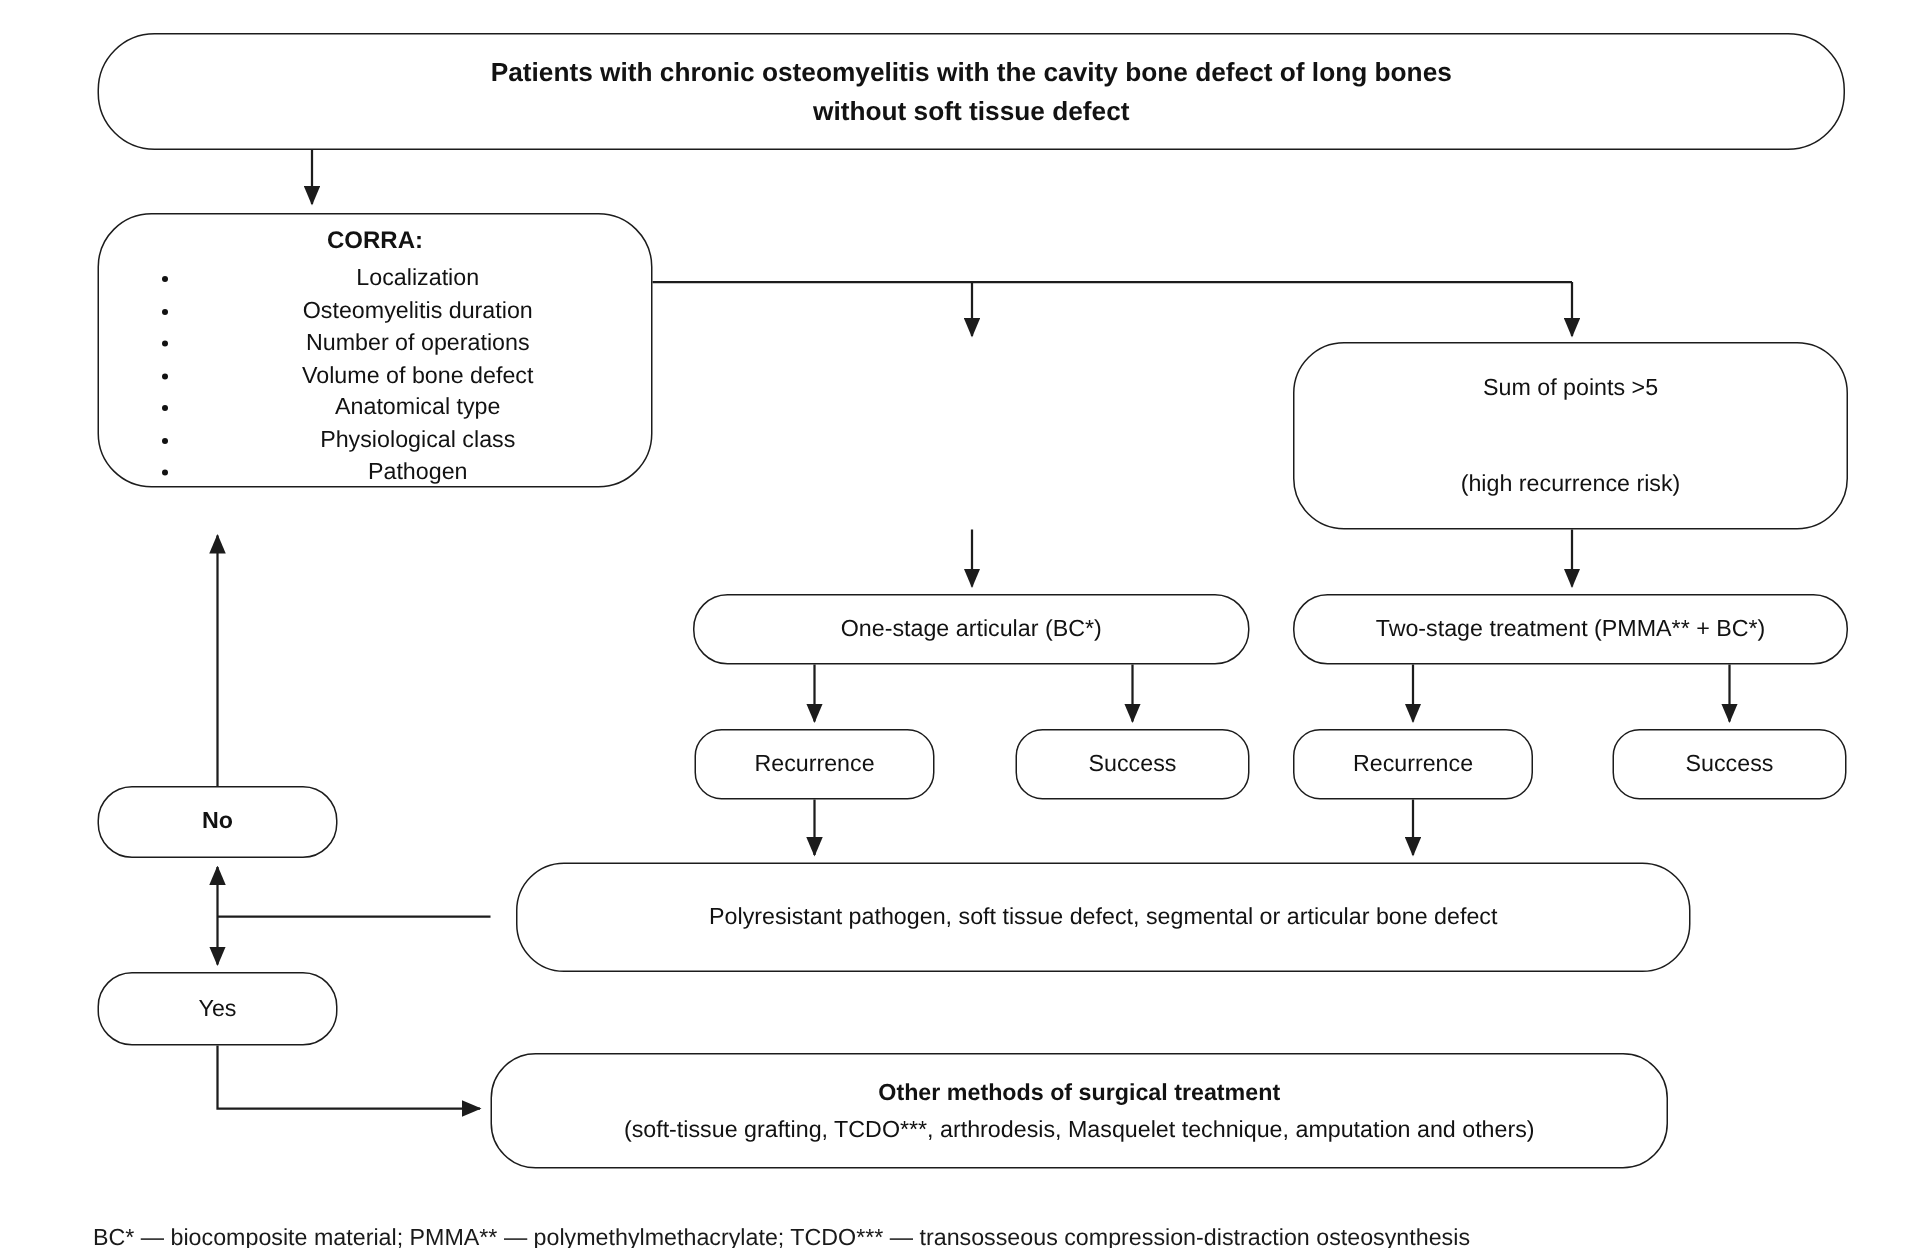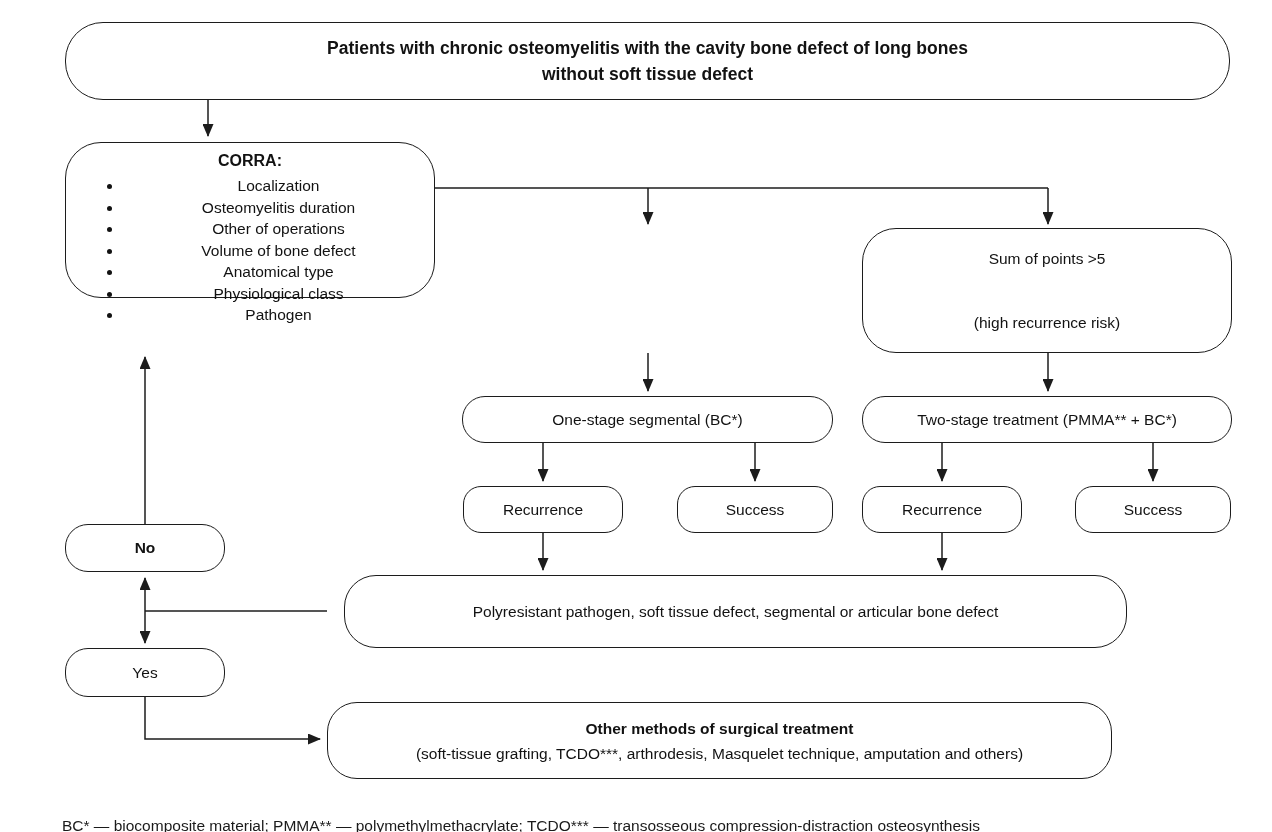--- a/index.html
+++ b/index.html
@@ -31,21 +31,21 @@
     line-height: 22px;
   }
   .title-box {
     left: 65px; top: 22px; width: 1165px; height: 78px;
     border-radius: 38px;
     font-weight: bold;
     font-size: 17.5px;
     line-height: 26px;
   }
   .corra-box {
-    left: 65px; top: 142px; width: 370px; height: 156px;
+    left: 65px; top: 142px; width: 370px; height: 183px;
     border-radius: 36px;
     justify-content: flex-start;
     align-items: stretch;
     padding-top: 7px;
     text-align: left;
   }
   .corra-heading {
     text-align: center;
     font-weight: bold;
     font-size: 16px;
@@ -124,36 +124,36 @@
   <div class="box title-box">
     <span>Patients with chronic osteomyelitis with the cavity bone defect of long bones</span>
     <span>without soft tissue defect</span>
   </div>
 
   <div class="box corra-box">
     <div class="corra-heading">CORRA:</div>
     <ul class="corra-list">
       <li>Localization</li>
       <li>Osteomyelitis duration</li>
-      <li>Other of operations</li>
+      <li>Number of operations</li>
       <li>Volume of bone defect</li>
       <li>Anatomical type</li>
       <li>Physiological class</li>
       <li>Pathogen</li>
     </ul>
   </div>
 
 
   <div class="box sum-high-box">
     <span>Sum of points &gt;5</span>
     <span>(high recurrence risk)</span>
   </div>
 
   <div class="box one-stage-box">
-    <span>One-stage segmental (BC*)</span>
+    <span>One-stage articular (BC*)</span>
   </div>
 
   <div class="box two-stage-box">
     <span>Two-stage treatment (PMMA** + BC*)</span>
   </div>
 
   <div class="box recurrence-low-box">
     <span>Recurrence</span>
   </div>
 

